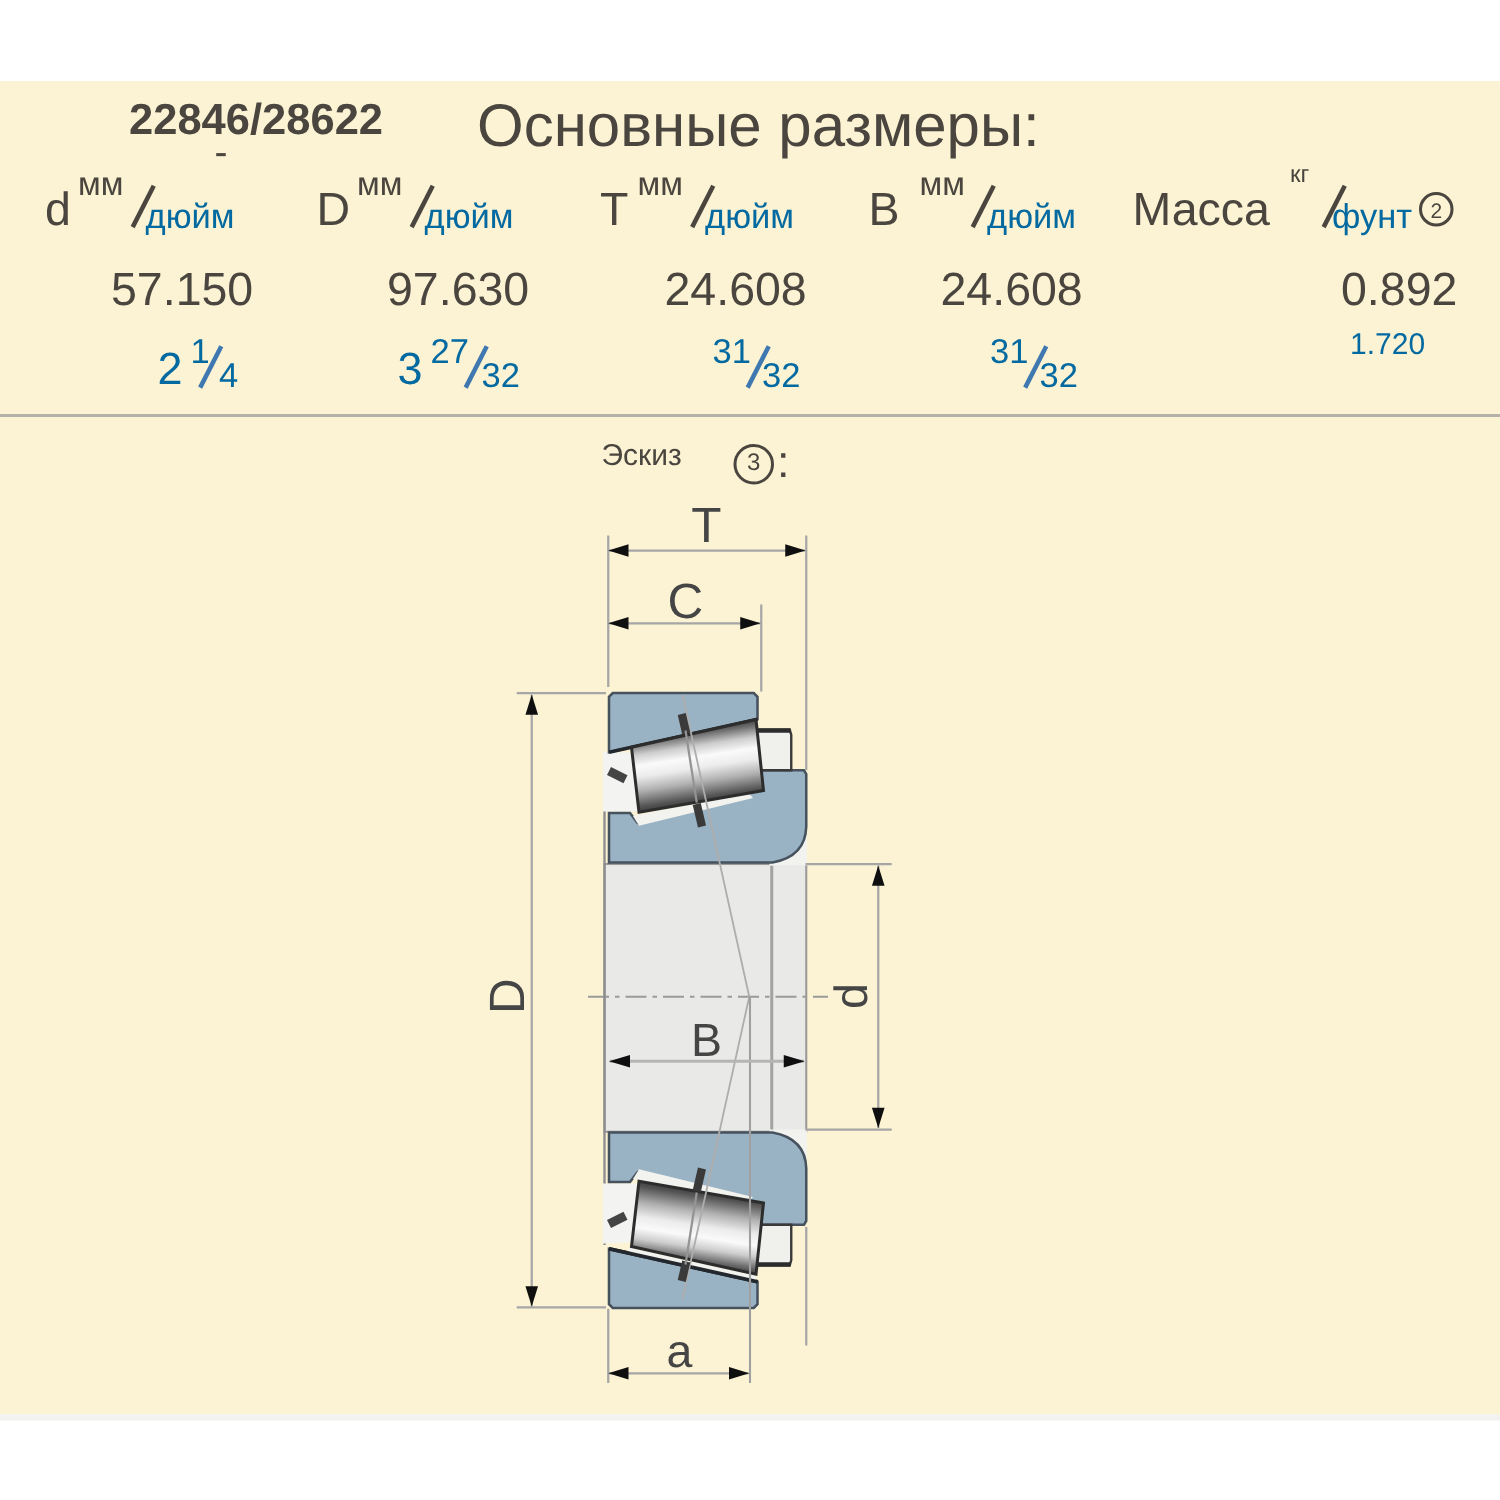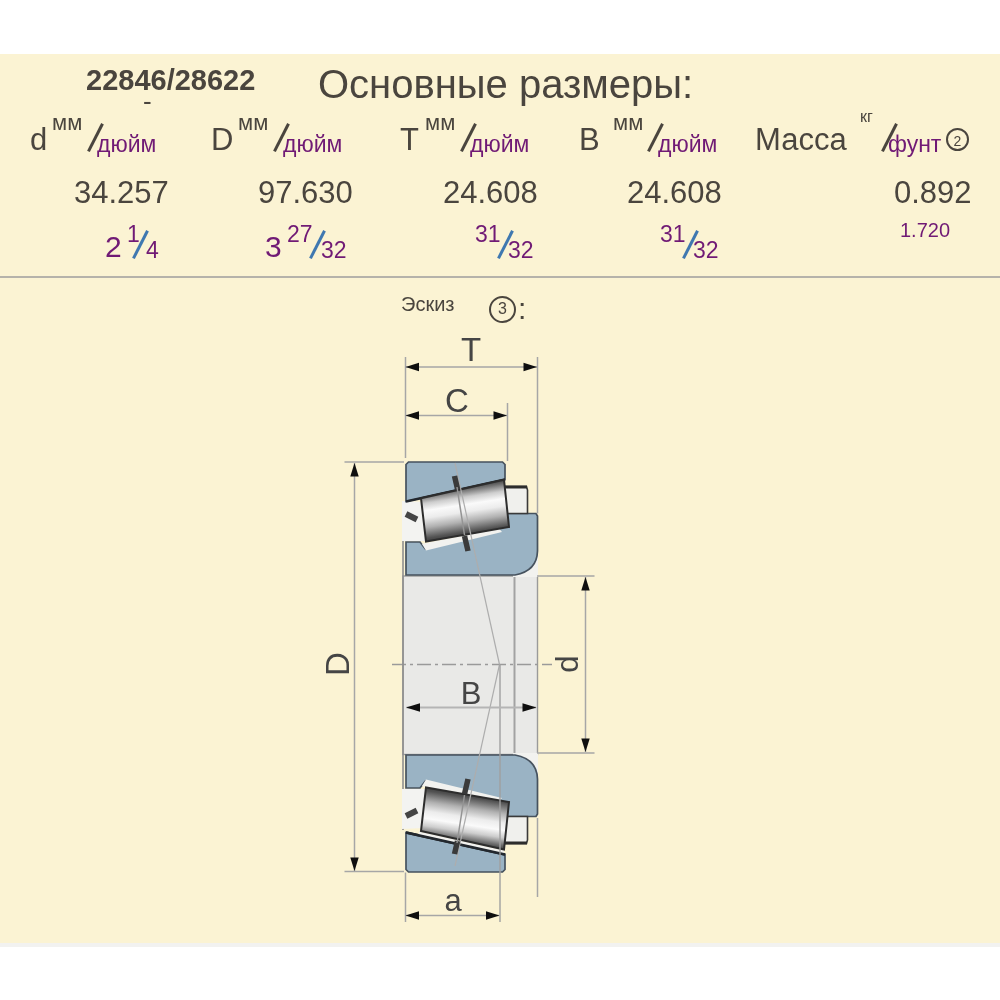--- a/index.html
+++ b/index.html
@@ -1,19 +1,19 @@
 <!DOCTYPE html>
 <html><head>
 <meta charset="utf-8">
 <style>
   html,body{margin:0;padding:0;width:1000px;height:1000px;background:#ffffff;overflow:hidden}
   body{font-family:"Liberation Sans",sans-serif;position:relative}
   .abs{position:absolute;line-height:1;white-space:nowrap}
   .dk{color:#4a453e}
-  .bl{color:#701a75}
+  .bl{color:#0369a1}
 </style>
 </head>
 <body>
 
 <div class="abs" style="left:0;top:54px;width:1000px;height:889px;background:#fbf3d3"></div>
 <div class="abs" style="left:0;top:943px;width:1000px;height:4px;background:#f2f2f0"></div>
 
 <div class="abs dk" style="left:86px;top:66px;font-size:29px;font-weight:bold">22846/28622</div>
 
 <div class="abs dk" style="left:143px;top:88px;font-size:26px">-</div>
@@ -55,21 +55,21 @@
 <div class="abs dk" style="left:755px;top:124px;font-size:31px">Масса</div>
 
 <div class="abs dk" style="left:860px;top:109px;font-size:16px">кг</div>
 
 <div class="abs" style="left:888.25px;top:122px;width:2.6px;height:31px;background:#4a453e;transform:rotate(27deg)"></div>
 
 <div class="abs bl" style="left:888px;top:133px;font-size:23px">фунт</div>
 
 <div class="abs" style="left:946px;top:128px;width:19px;height:19px;border:2px solid #4a453e;border-radius:50%;text-align:center"><span style="position:relative;top:3px;font-size:14px;color:#4a453e">2</span></div>
 
-<div class="abs dk" style="left:74px;top:177px;font-size:31px">34.257</div>
+<div class="abs dk" style="left:74px;top:177px;font-size:31px">57.150</div>
 
 <div class="abs dk" style="left:258px;top:177px;font-size:31px">97.630</div>
 
 <div class="abs dk" style="left:443px;top:177px;font-size:31px">24.608</div>
 
 <div class="abs dk" style="left:627px;top:177px;font-size:31px">24.608</div>
 
 <div class="abs dk" style="left:894px;top:177px;font-size:31px">0.892</div>
 
 <div class="abs bl" style="left:105px;top:232px;font-size:30px">2</div>

